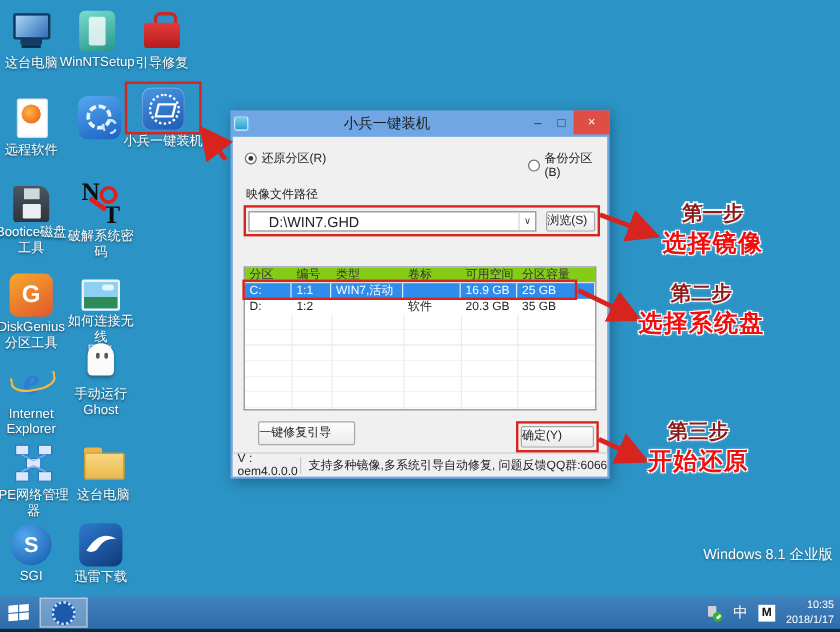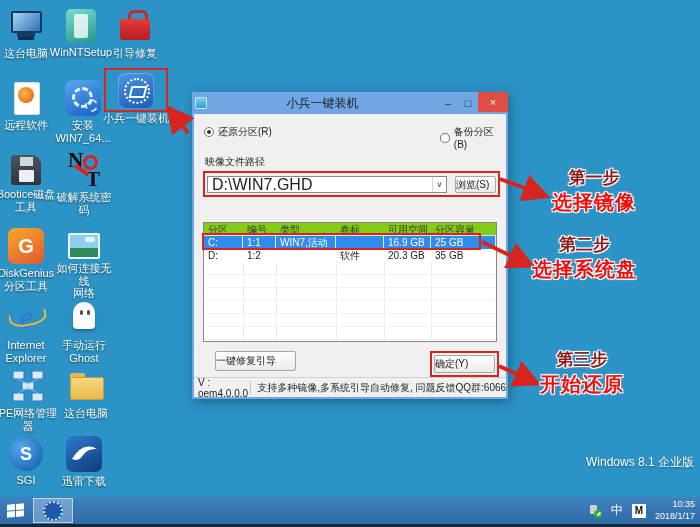--- a/index.html
+++ b/index.html
@@ -71,21 +71,21 @@
   .wbtn.close{width:30px;background:#E04D44;color:#fff;height:20px;line-height:20px;margin-top:-2px}
   .dbody{position:absolute;left:2px;top:22px;right:2px;bottom:2px;background:#F0F0F0;font-size:10px;color:#222}
 
   .radio{position:absolute;display:flex;align-items:center;gap:4px}
   .rdot{width:10px;height:10px;border:1px solid #707070;border-radius:50%;background:#fff;position:relative}
   .rdot.on::after{content:"";position:absolute;left:2px;top:2px;width:4px;height:4px;background:#333;border-radius:50%}
 
   .redbox{position:absolute;border:2px solid #D8241F;z-index:8;pointer-events:none}
 
   .combo{position:absolute;left:13px;top:62px;width:240px;height:17px;background:#fff;border:1px solid #8a8a8a;display:flex;align-items:center}
-  .combo-val{flex:1;padding-left:4px;font-size:16px;overflow:hidden;white-space:nowrap}
+  .combo-val{flex:1;padding-left:16px;font-size:12px;overflow:hidden;white-space:nowrap}
   .combo-arrow{width:14px;text-align:center;color:#444;font-size:8px;border-left:1px solid #d5d5d5;align-self:stretch;line-height:16px}
   .btn{background:linear-gradient(#fdfdfd,#ebebeb);border:1px solid #a7a7a7;border-radius:2px;font-size:10px;color:#222;text-align:left}
 
   .tbl{position:absolute;left:9px;top:108px;width:294px;height:120px;background:#fff;border:1px solid #828790;overflow:hidden}
   .trow{display:flex;height:13px;line-height:13px}
   .trow.head{background:#84cc16;border-bottom:1px solid #E0E0E0;color:#333}
   .tc{padding-left:4px;overflow:hidden;white-space:nowrap}
   .c0{width:39px}.c1{width:33px}.c2{width:60px}.c3{width:48px}.c4{width:47px}.c5{width:65px}
   .trow.sel{background:#2E8CEC;color:#fff}
   .trow.sel .tc{border-right:1px solid rgba(255,255,255,.85)}
@@ -139,22 +139,20 @@
     <div class="art toolbox"></div>
     <div class="dlabel">引导修复</div>
   </div>
 
   <div class="ditem" style="left:-6px;top:80px">
     <div class="art remote"></div>
     <div class="dlabel">远程软件</div>
   </div>
   <div class="ditem" style="left:51px;top:80px">
     <div class="art gearblue"></div>
-    <div class="dlabel">安装
-WIN7_64...</div>
   </div>
   <div class="ditem" style="left:102px;top:73px;width:68px">
     <div class="art binglogo"></div>
     <div class="dlabel">小兵一键装机</div>
   </div>
 
   <div class="ditem" style="left:-6px;top:152px">
     <div class="art floppy"></div>
     <div class="dlabel">Bootice磁盘
 工具</div>
@@ -176,21 +174,21 @@
     <div class="art wifipic"></div>
     <div class="dlabel">如何连接无线
 网络</div>
   </div>
 
   <div class="ditem" style="left:-6px;top:300px">
     <div class="art ie"><span class="glyph">e</span></div>
     <div class="dlabel">Internet
 Explorer</div>
   </div>
-  <div class="ditem" style="left:52px;top:300px">
+  <div class="ditem" style="left:52px;top:284px">
     <div class="art ghost"></div>
     <div class="dlabel">手动运行
 Ghost</div>
   </div>
 
   <div class="ditem" style="left:-4px;top:368px">
     <div class="art">
       <svg width="36" height="36">
         <g fill="#d9e9fb" stroke="#2e75c8">
           <rect x="3" y="3" width="11" height="8"></rect>

